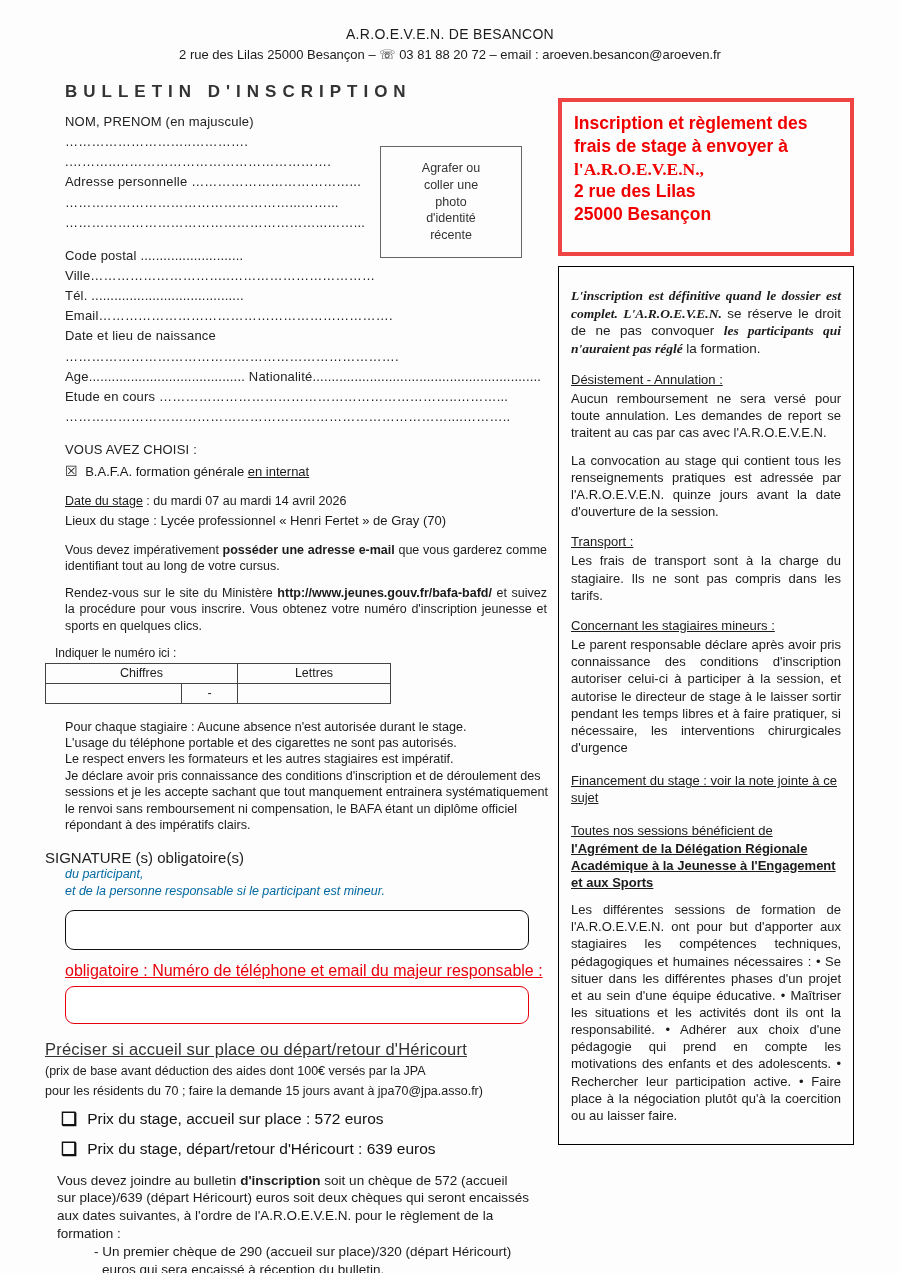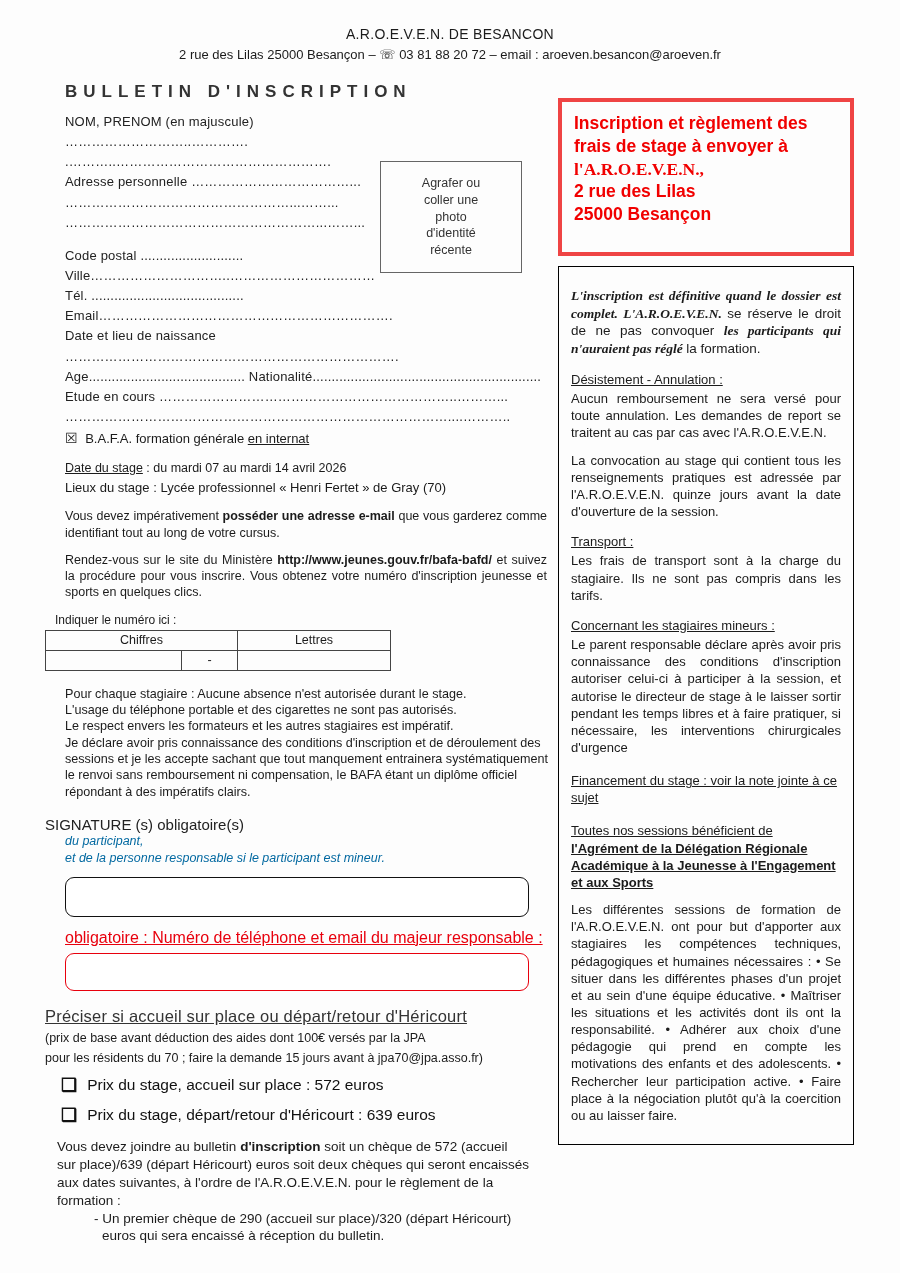--- a/index.html
+++ b/index.html
@@ -11,21 +11,21 @@
   .org-addr{font-size:13px;}
   
   .columns{display:flex;margin-top:18px;padding-left:45px;}
   .left-col{flex:0 0 505px;width:505px;}
   .right-col{flex:0 0 296px;width:296px;margin-left:8px;margin-top:18px;box-sizing:border-box;}
   
   .form-title{font-size:17px;font-weight:600;letter-spacing:6px;color:#333;margin:2px 0 10px 20px;}
   .fields-wrap{position:relative;}
   .photo-box{position:absolute;right:28px;top:34px;width:142px;height:112px;border:1px solid #666;
              display:flex;align-items:center;justify-content:center;text-align:center;
-             font-size:12.5px;color:#333;padding:6px 31px;box-sizing:border-box;line-height:1.35;margin-top:15px;}
+             font-size:12.5px;color:#333;padding:6px 31px;box-sizing:border-box;line-height:1.35;}
   .fline{margin-left:20px;font-size:13px;line-height:1.55;color:#222;letter-spacing:.2px;}
   .narrow{width:330px;}
   .wide{width:478px;}
   .sec-gap{margin-top:13px;}
   .choisi-line{margin-left:20px;font-size:13px;margin-top:3px;}
   .cb-glyph{font-size:14px;margin-right:4px;}
   .u{text-decoration:underline;}
   .stage-block{margin-left:20px;margin-top:13px;font-size:12.5px;line-height:1.5;}
   .para{margin-left:20px;margin-top:11px;font-size:12.5px;line-height:1.3;width:482px;text-align:justify;}
   .numero-label{margin-left:10px;margin-top:12px;font-size:12px;}
@@ -79,20 +79,21 @@
         <div class="fline narrow">……………………………………………...……...</div>
         <div class="fline narrow">…………………………………………………...……...</div>
         <div class="fline wide sec-gap">Code  postal  ...........................  Ville…………………………..……………………………</div>
         <div class="fline wide">Tél.  ........................................  Email………………………………………………………….</div>
         <div class="fline wide">Date et lieu  de  naissance  ………………………………………………………………….</div>
         <div class="fline wide">Age......................................... Nationalité............................................................</div>
         <div class="fline wide">Etude en cours …………………………………………………………..………...</div>
         <div class="fline wide">……………………………………………………………………………....………..</div>
       </div>
 
+      <div class="fline sec-gap">VOUS AVEZ CHOISI :</div>
       <div class="choisi-line">
         <span class="cb-glyph">☒</span><span> B.A.F.A. formation générale </span><span class="u">en internat</span>
       </div>
 
       <div class="stage-block">
         <div><span class="u">Date du stage</span><span> : du mardi 07 au mardi 14 avril 2026</span></div>
         <div style="font-size:13px;">Lieux du stage : Lycée professionnel « Henri Fertet » de Gray (70)</div>
       </div>
 
       <div class="para">

